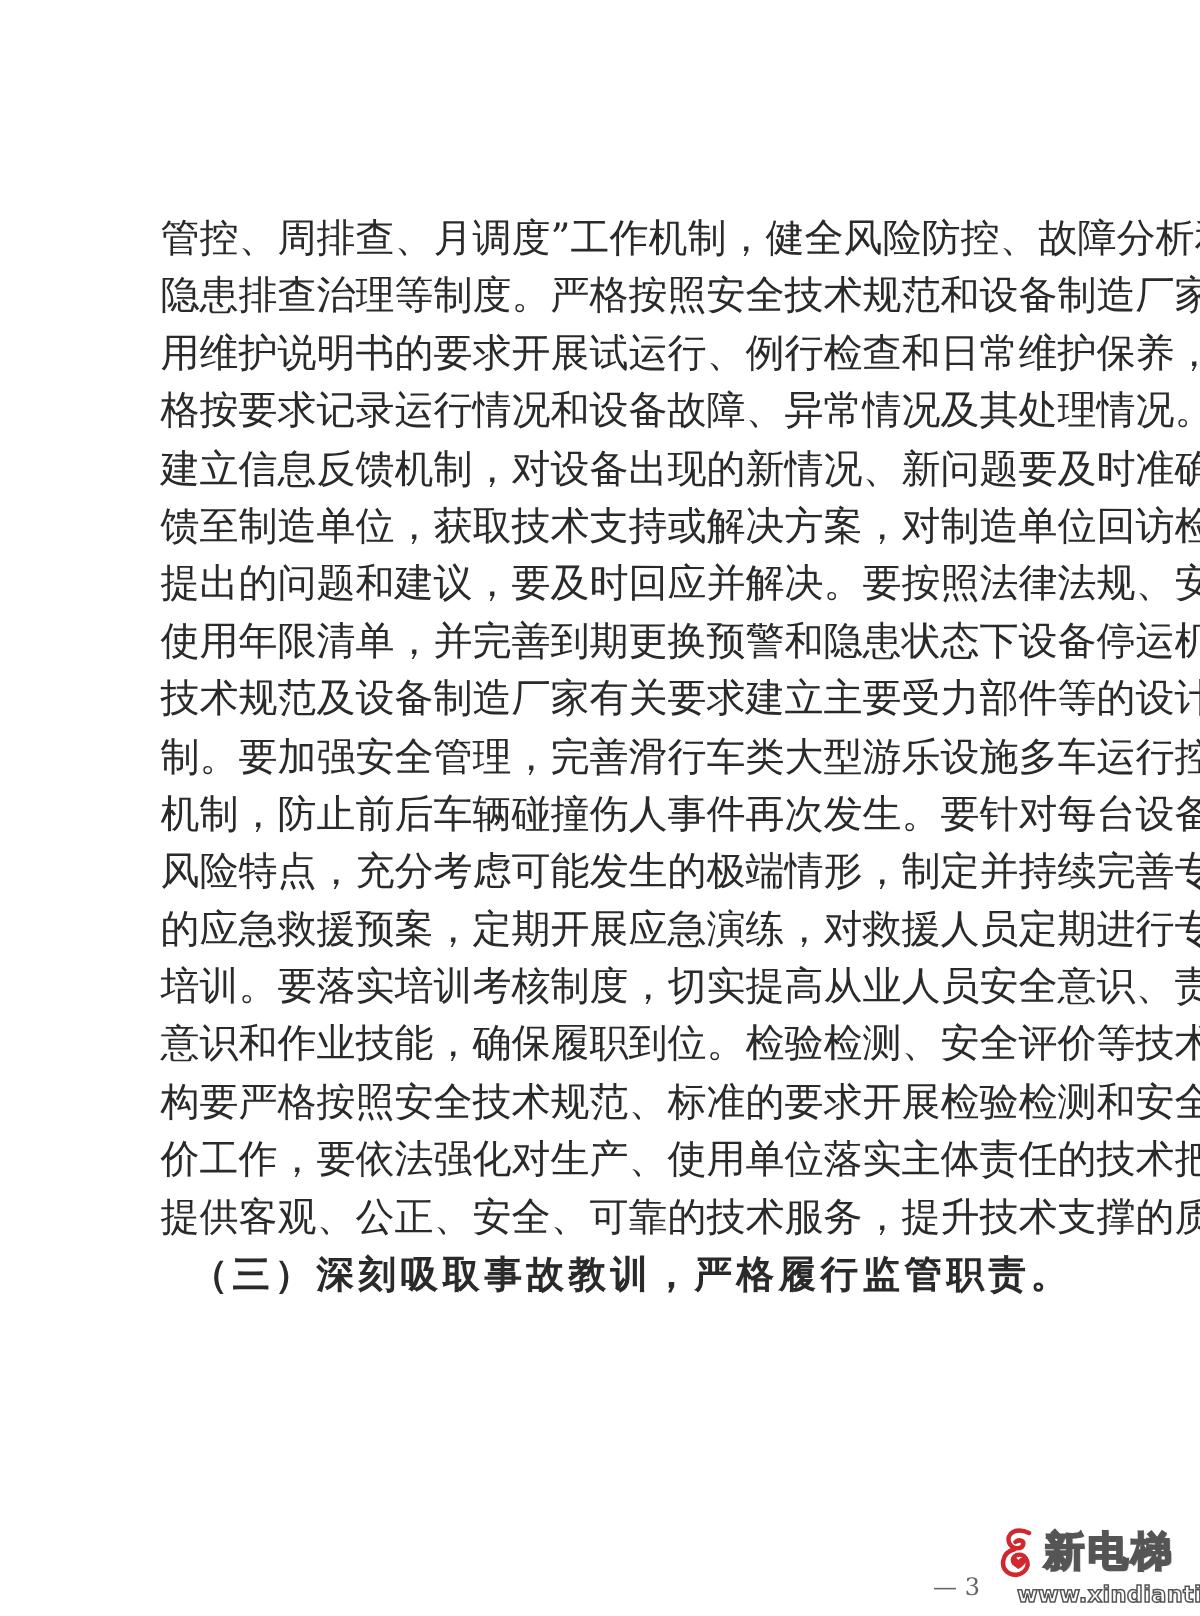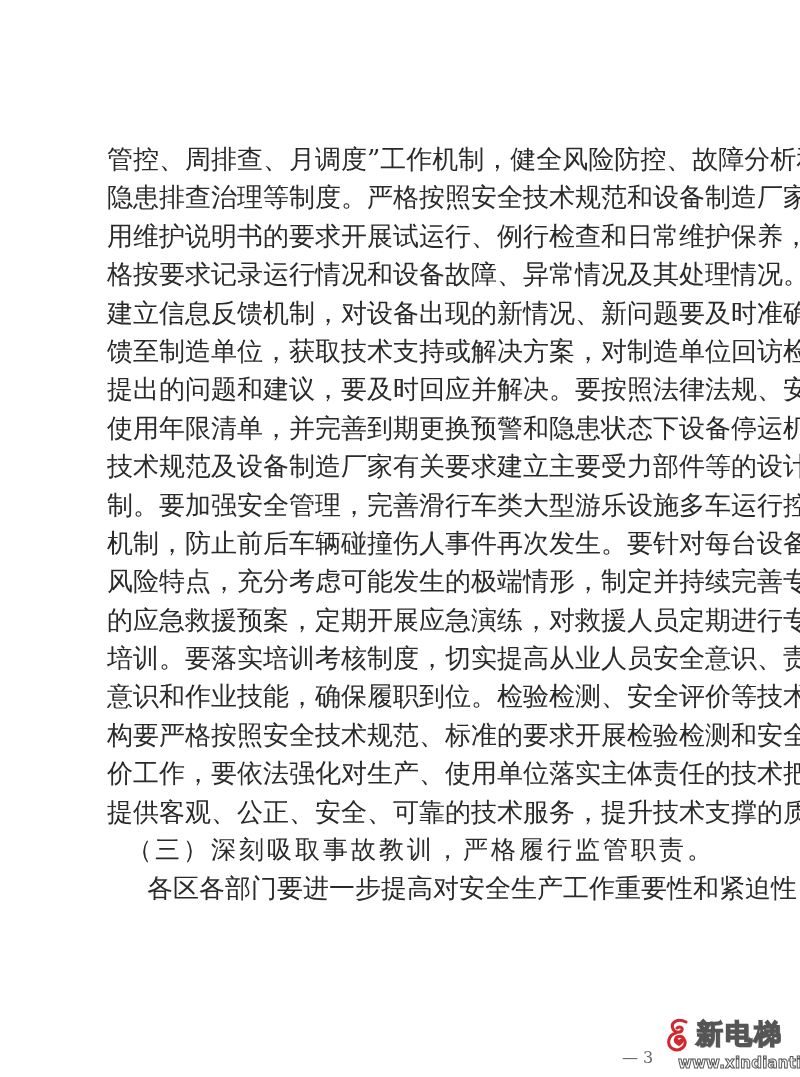--- a/index.html
+++ b/index.html
@@ -32,21 +32,21 @@
     .line.justify {
       text-align: justify;
       text-align-last: justify;
       letter-spacing: 0;
     }
     .line.indent {
       padding-left: 40px;
     }
     .heading {
       font-family: "DejaVu Sans", "Liberation Sans", sans-serif;
-      font-weight: normal;
+      font-weight: bold;
       letter-spacing: 3px;
       padding-left: 20px;
       font-size: 25px;
     }
     .watermark {
       position: absolute;
       left: 622px;
       top: 1010px;
       width: 178px;
       height: 67px;
@@ -107,21 +107,20 @@
   <div class="line justify">制。要加强安全管理，完善滑行车类大型游乐设施多车运行控制</div>
   <div class="line justify">机制，防止前后车辆碰撞伤人事件再次发生。要针对每台设备的</div>
   <div class="line justify">风险特点，充分考虑可能发生的极端情形，制定并持续完善专门</div>
   <div class="line justify">的应急救援预案，定期开展应急演练，对救援人员定期进行专业</div>
   <div class="line justify">培训。要落实培训考核制度，切实提高从业人员安全意识、责任</div>
   <div class="line justify">意识和作业技能，确保履职到位。检验检测、安全评价等技术机</div>
   <div class="line justify">构要严格按照安全技术规范、标准的要求开展检验检测和安全评</div>
   <div class="line justify">价工作，要依法强化对生产、使用单位落实主体责任的技术把关，</div>
   <div class="line justify">提供客观、公正、安全、可靠的技术服务，提升技术支撑的质量</div>
   <div class="line heading">（三）深刻吸取事故教训，严格履行监管职责。</div>
-  <div class="line justify indent">各区各部门要进一步提高对安全生产工作重要性和紧迫性</div>
 </div>
 
 <div class="page-num">— 3</div>
 
 <div class="watermark">
   <svg class="wm-logo" viewBox="0 0 30 34">
     <path d="M22 4 C14 0, 6 4, 9 11 C11 15, 17 15, 18 12 C19 9, 15 8, 13 10 M12 15 C4 17, 2 27, 9 31 C16 34, 24 28, 20 21 C17 16, 9 19, 12 24" fill="none" stroke="#d0282e" stroke-width="3" stroke-linecap="round"></path>
     <path d="M15 22 c2 -3 6 -2 5 1 c-1 3 -5 5 -5 5 c0 0 -4 -2 -5 -5 c-1 -3 3 -4 5 -1z" fill="#d0282e"></path>
   </svg>
   <div class="wm-title">新电梯</div>

